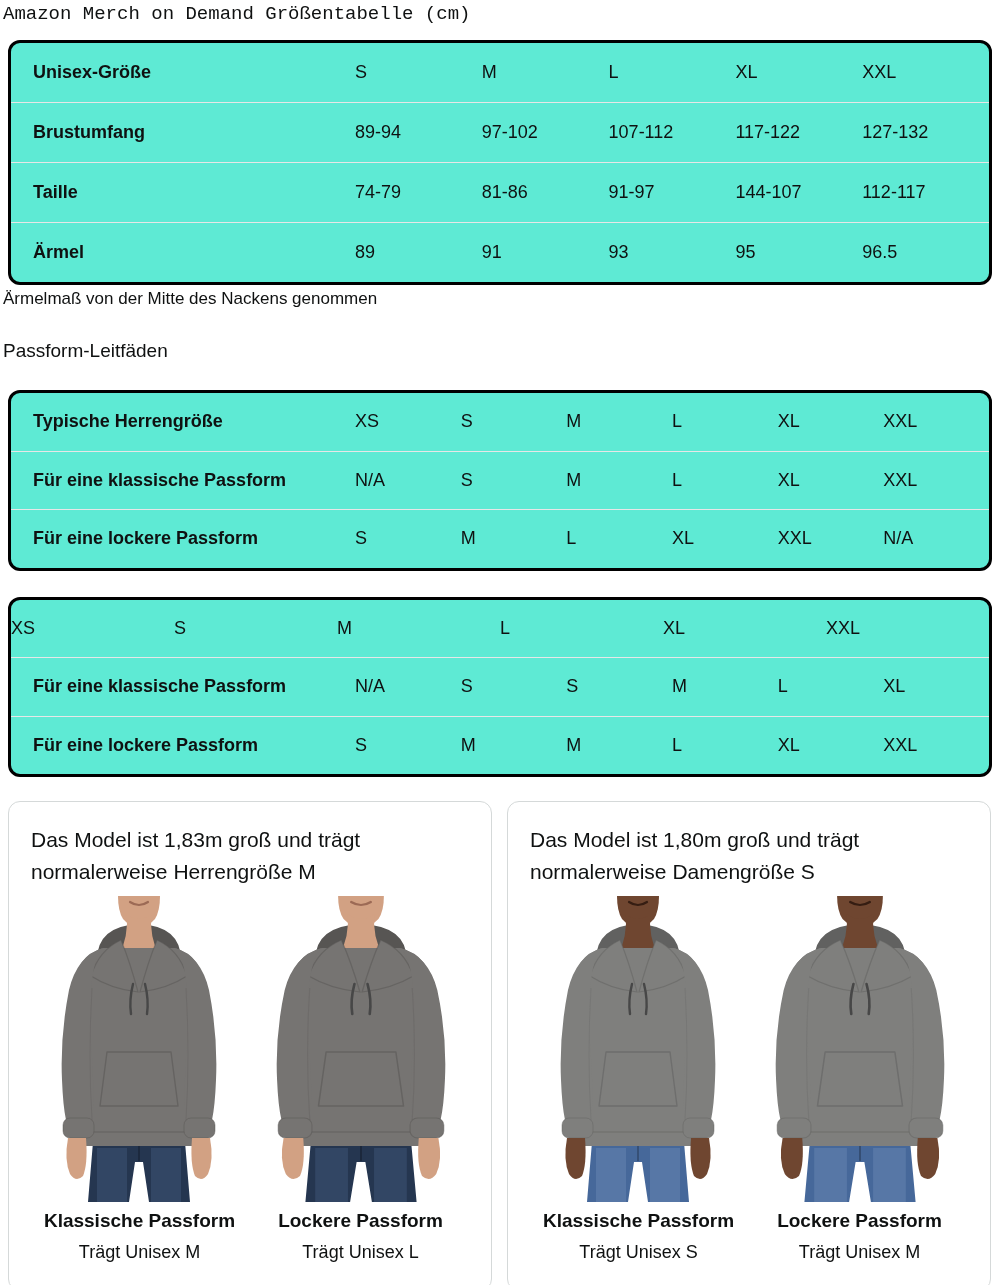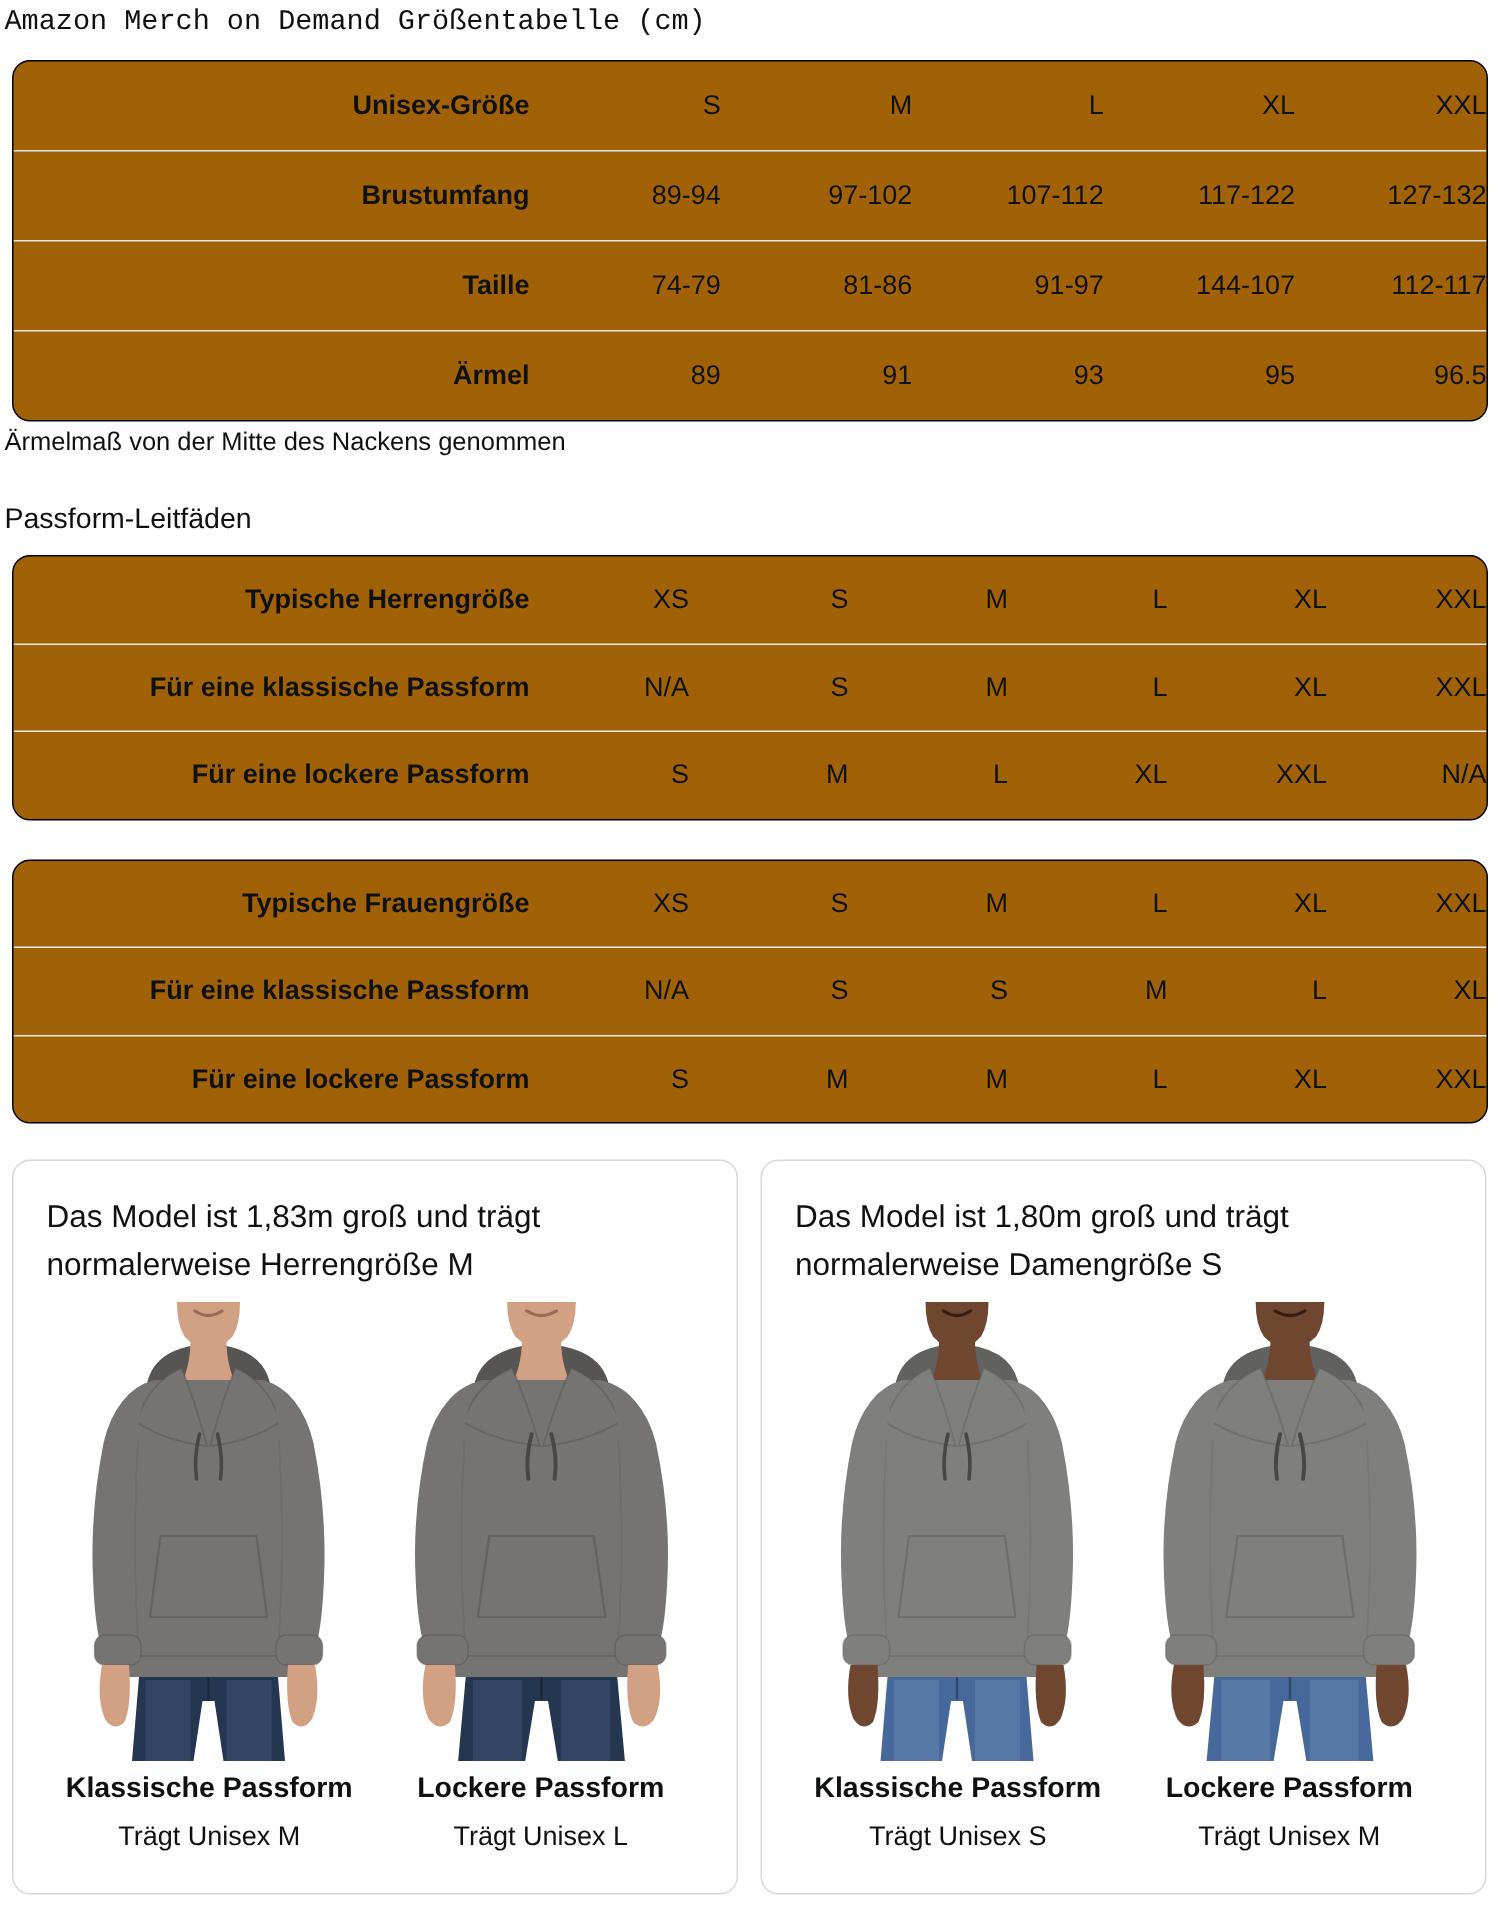--- a/index.html
+++ b/index.html
@@ -4,30 +4,30 @@
 <style>
   html,body{margin:0;padding:0;background:#fff;}
   body{
     width:1000px;height:1285px;overflow:hidden;
     font-family:"Liberation Sans","DejaVu Sans",sans-serif;
     color:#0f1111;
   }
   .page-title{font-size:19px;line-height:22px;padding:3px 0 0 3px;font-family:Liberation Mono, monospace;}
   .table-box{
     margin:15px 8px 0 8px;
-    border:1px solid #000000;border-radius:12px;overflow:hidden;background:#a16207;text-align:right;
+    border:3px solid #000000;border-radius:12px;overflow:hidden;background:#5eead4;
   }
   .t-row{display:flex;align-items:center;height:59px;}
   .t-row + .t-row{border-top:1px solid #e7e7e7;}
   .fit .t-row{height:57.5px;}
   .t-label{flex:0 0 322px;padding-left:22px;font-weight:bold;font-size:18px;}
   .t-cell{flex:1;font-size:18px;}
   .note{font-size:17px;line-height:20px;margin:4px 0 0 3px;}
   .section-title{font-size:19px;line-height:22px;margin:31px 0 0 3px;}
-  .table-box.second{margin-top:12px;}
+  .table-box.second{margin-top:28px;}
   .table-box.third{margin-top:26px;}
   .cards{display:flex;gap:15px;margin:24px 9px 0 8px;}
   .card{
     flex:1;box-sizing:border-box;height:490px;
     border:1px solid #d5d9d9;border-radius:12px;
     padding:22px 20px 16px 20px;background:#fff;
   }
   .card-desc{font-size:21px;line-height:32px;padding-left:2px;}
   .card-figures{display:flex;justify-content:center;gap:10px;margin-top:8px;}
   .model{width:212px;height:306px;display:block;}
@@ -150,21 +150,20 @@
     <div class="t-cell">M</div>
     <div class="t-cell">L</div>
     <div class="t-cell">XL</div>
     <div class="t-cell">XXL</div>
     <div class="t-cell">N/A</div>
   </div>
 </div>
 
 <div class="table-box fit third">
   <div class="t-row">
-    <div class="t-label">Typische Frauengröße</div>
     <div class="t-cell">XS</div>
     <div class="t-cell">S</div>
     <div class="t-cell">M</div>
     <div class="t-cell">L</div>
     <div class="t-cell">XL</div>
     <div class="t-cell">XXL</div>
   </div>
   <div class="t-row">
     <div class="t-label">Für eine klassische Passform</div>
     <div class="t-cell">N/A</div>

